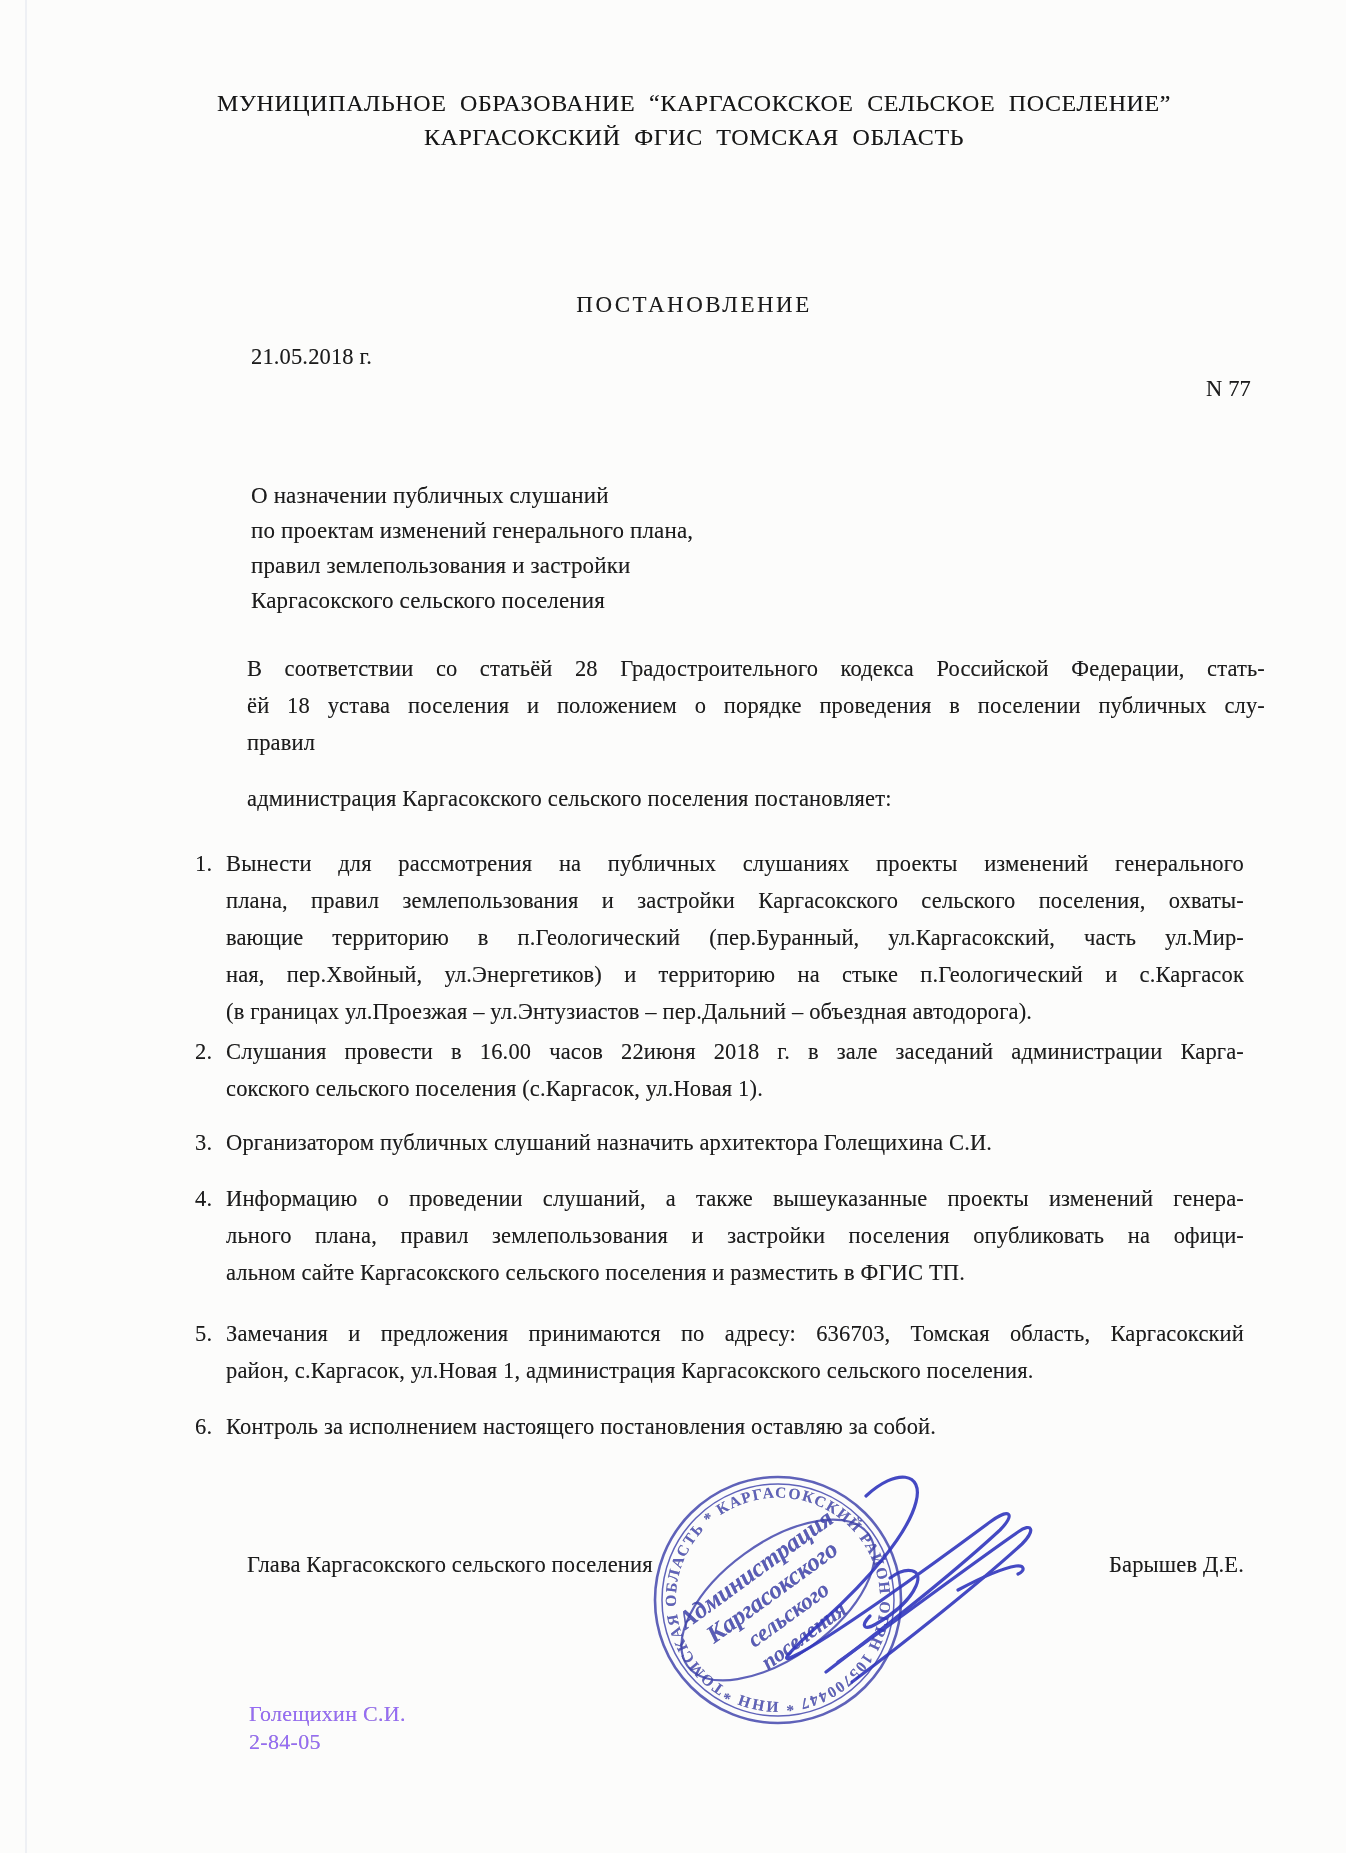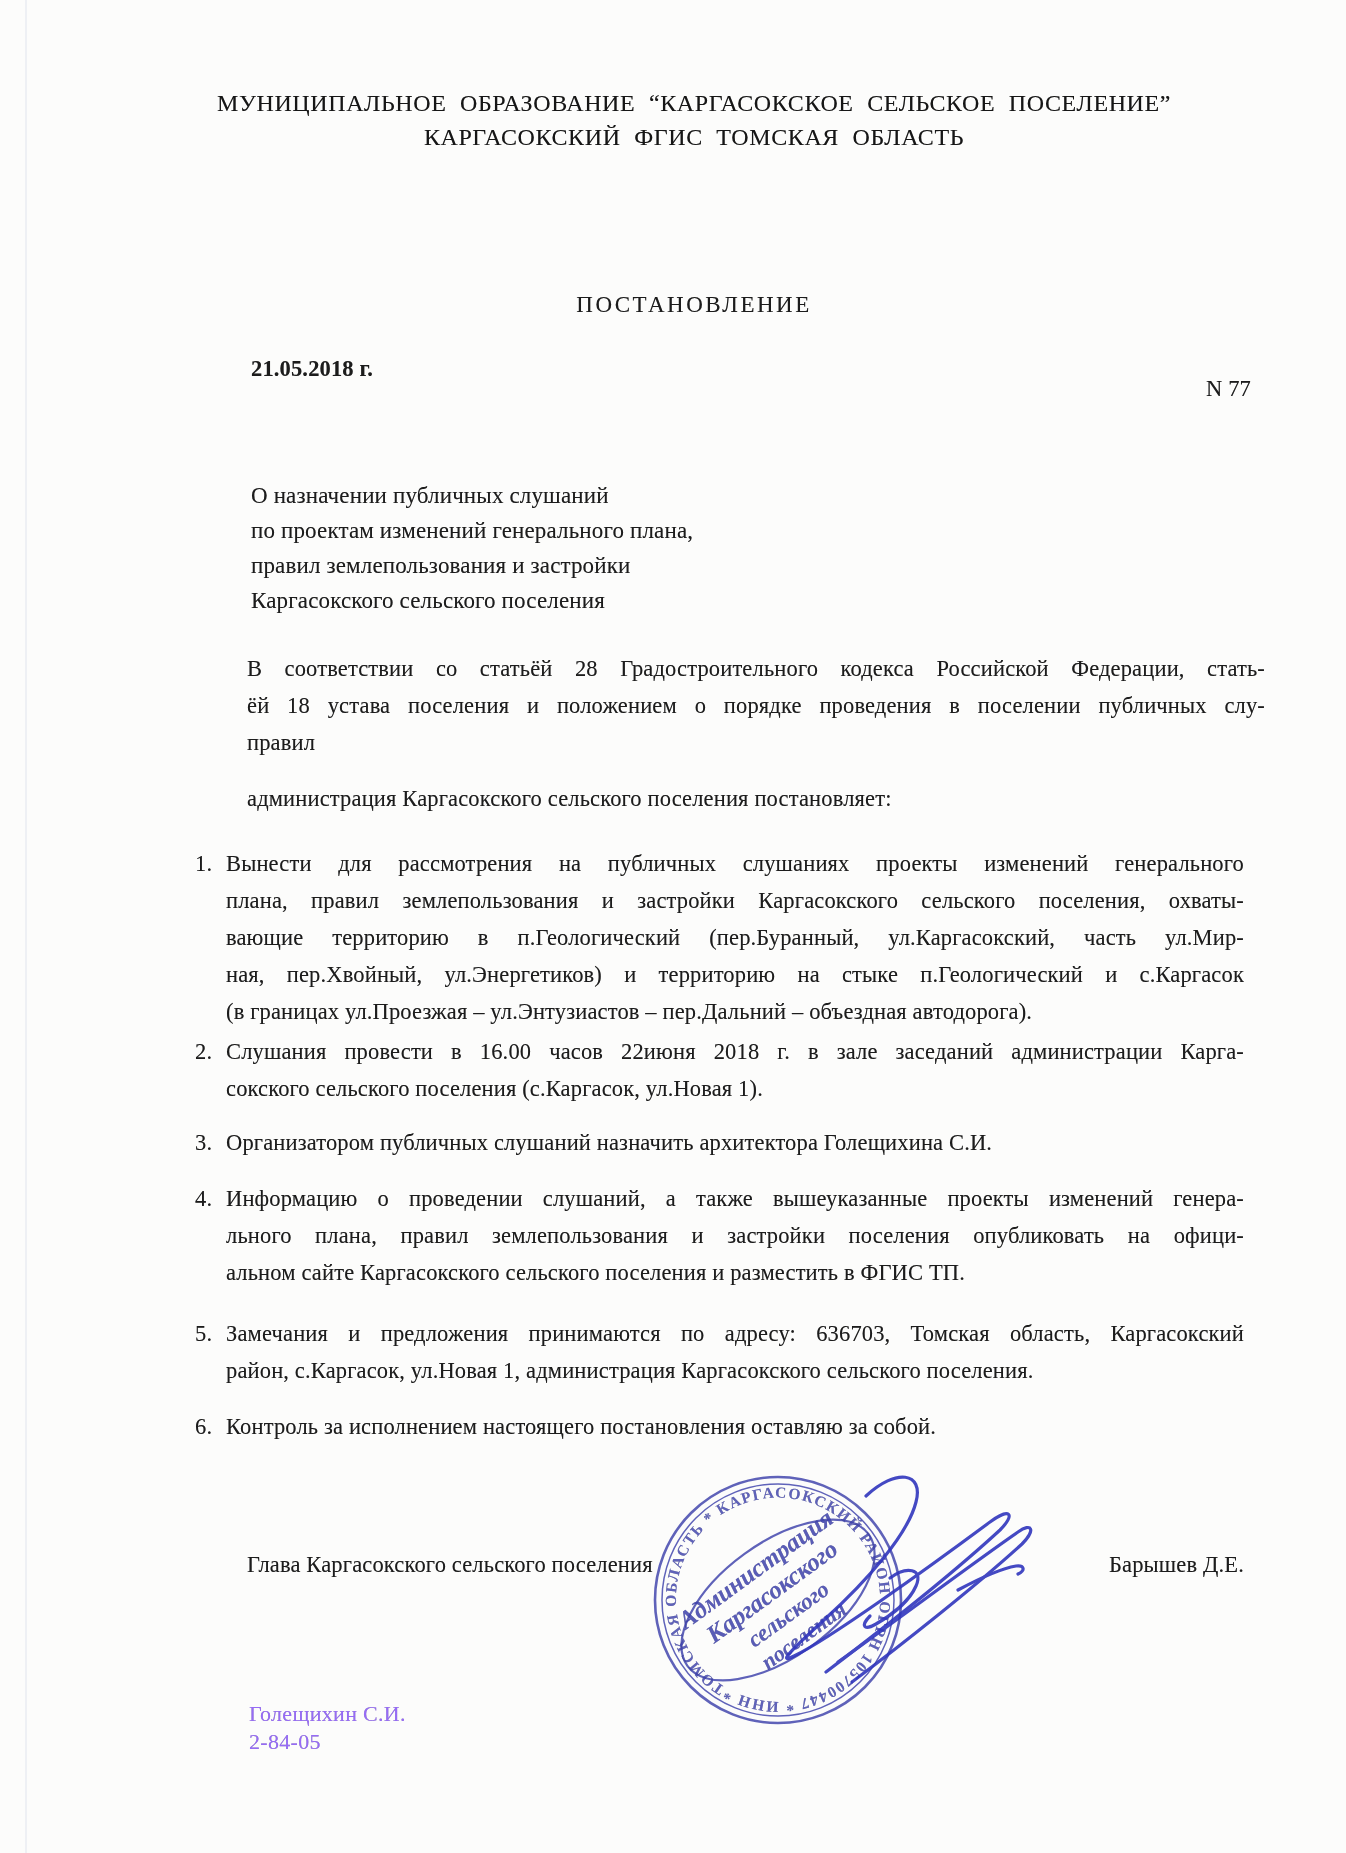--- a/index.html
+++ b/index.html
@@ -38,21 +38,21 @@
 <body>
 
 <div class="page">
 
   <div class="scanline"></div>
 
   <div class="abs center hdr" style="top:90px;">МУНИЦИПАЛЬНОЕ  ОБРАЗОВАНИЕ  “КАРГАСОКСКОЕ  СЕЛЬСКОЕ  ПОСЕЛЕНИЕ”</div>
   <div class="abs center hdr" style="top:124px;">КАРГАСОКСКИЙ  ФГИС  ТОМСКАЯ  ОБЛАСТЬ</div>
   <div class="abs center doctype" style="top:292px;">ПОСТАНОВЛЕНИЕ</div>
 
-  <div class="abs b" style="top:356px;left:230px;font-weight:bold;">21.05.2018 г.</div>
+  <div class="abs b" style="top:344px;left:230px;">21.05.2018 г.</div>
   <div class="abs b" style="top:336px;left:1185px;margin-top:40px;">N 77</div>
 
   <div class="abs b sub" style="top:478px;left:230px;">
     <span class="ln">О назначении публичных слушаний</span>
     <span class="ln">по проектам изменений генерального плана,</span>
     <span class="ln">правил землепользования и застройки</span>
     <span class="ln">Каргасокского сельского поселения</span>
   </div>
 
   <div class="abs b blk" style="top:650px;left:226px;">

